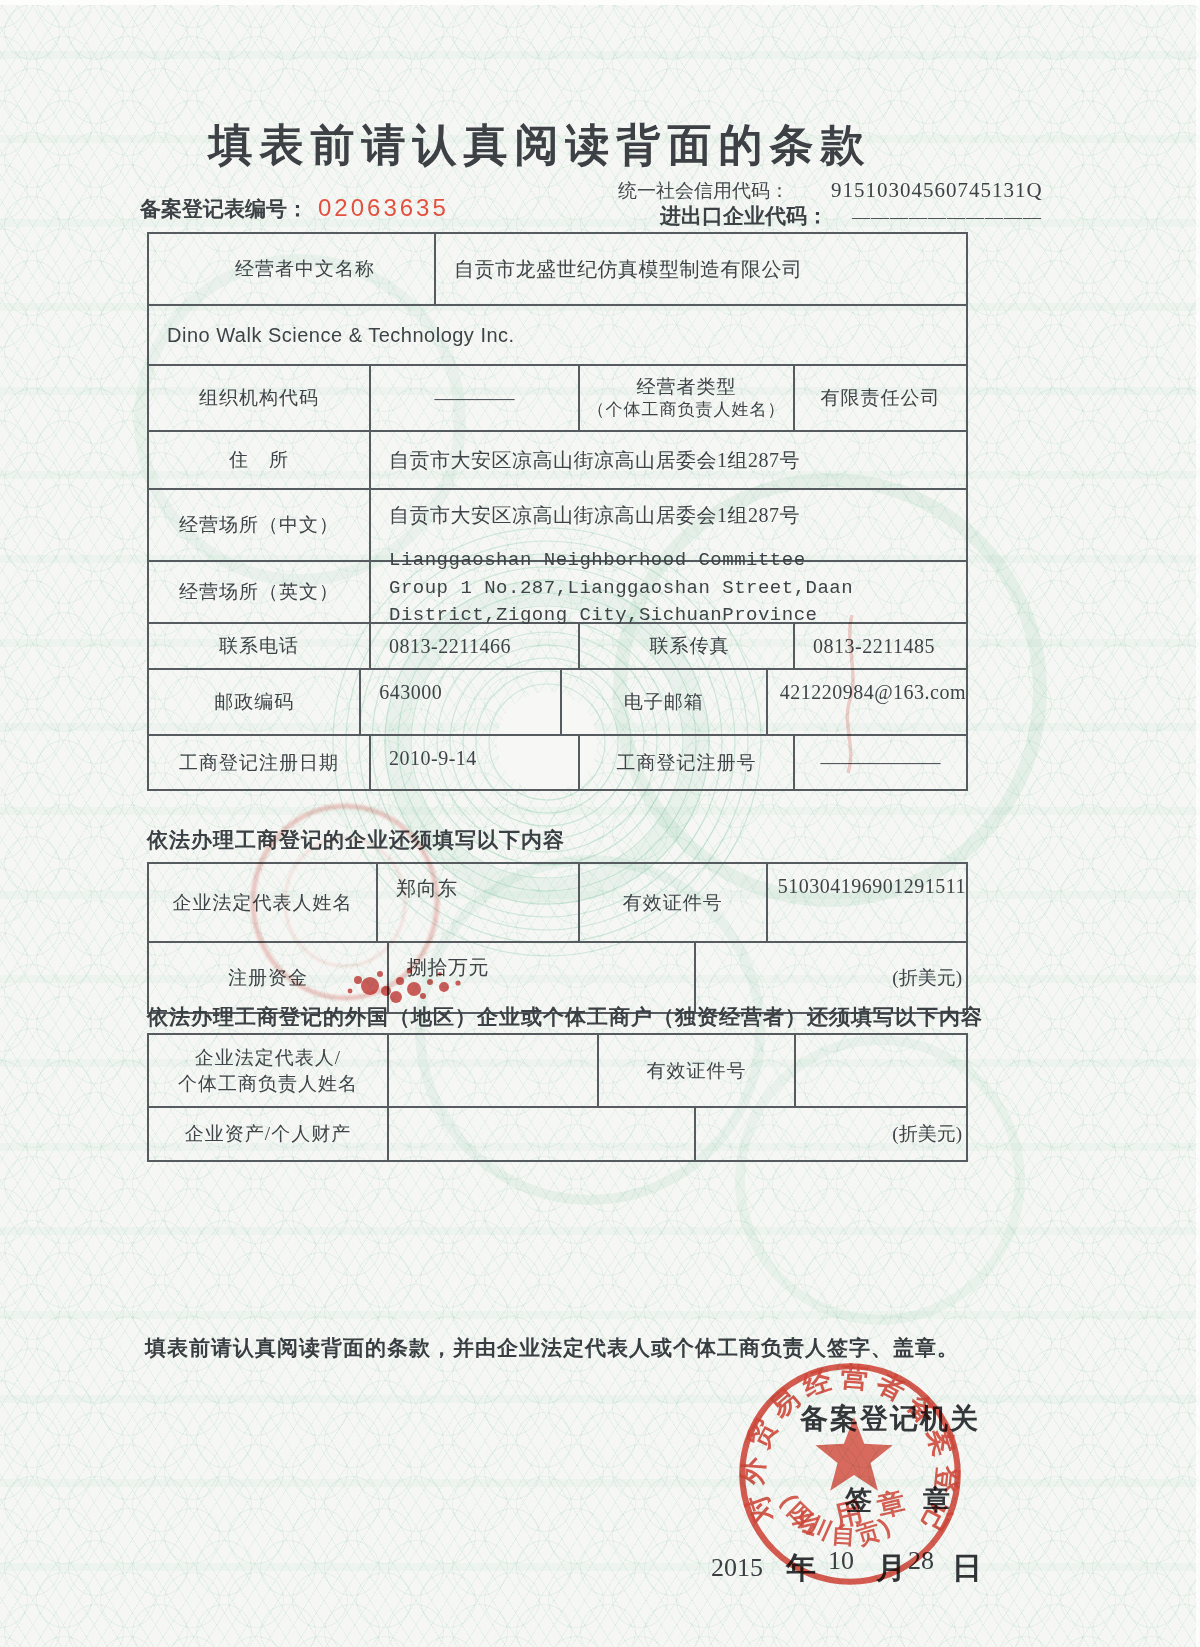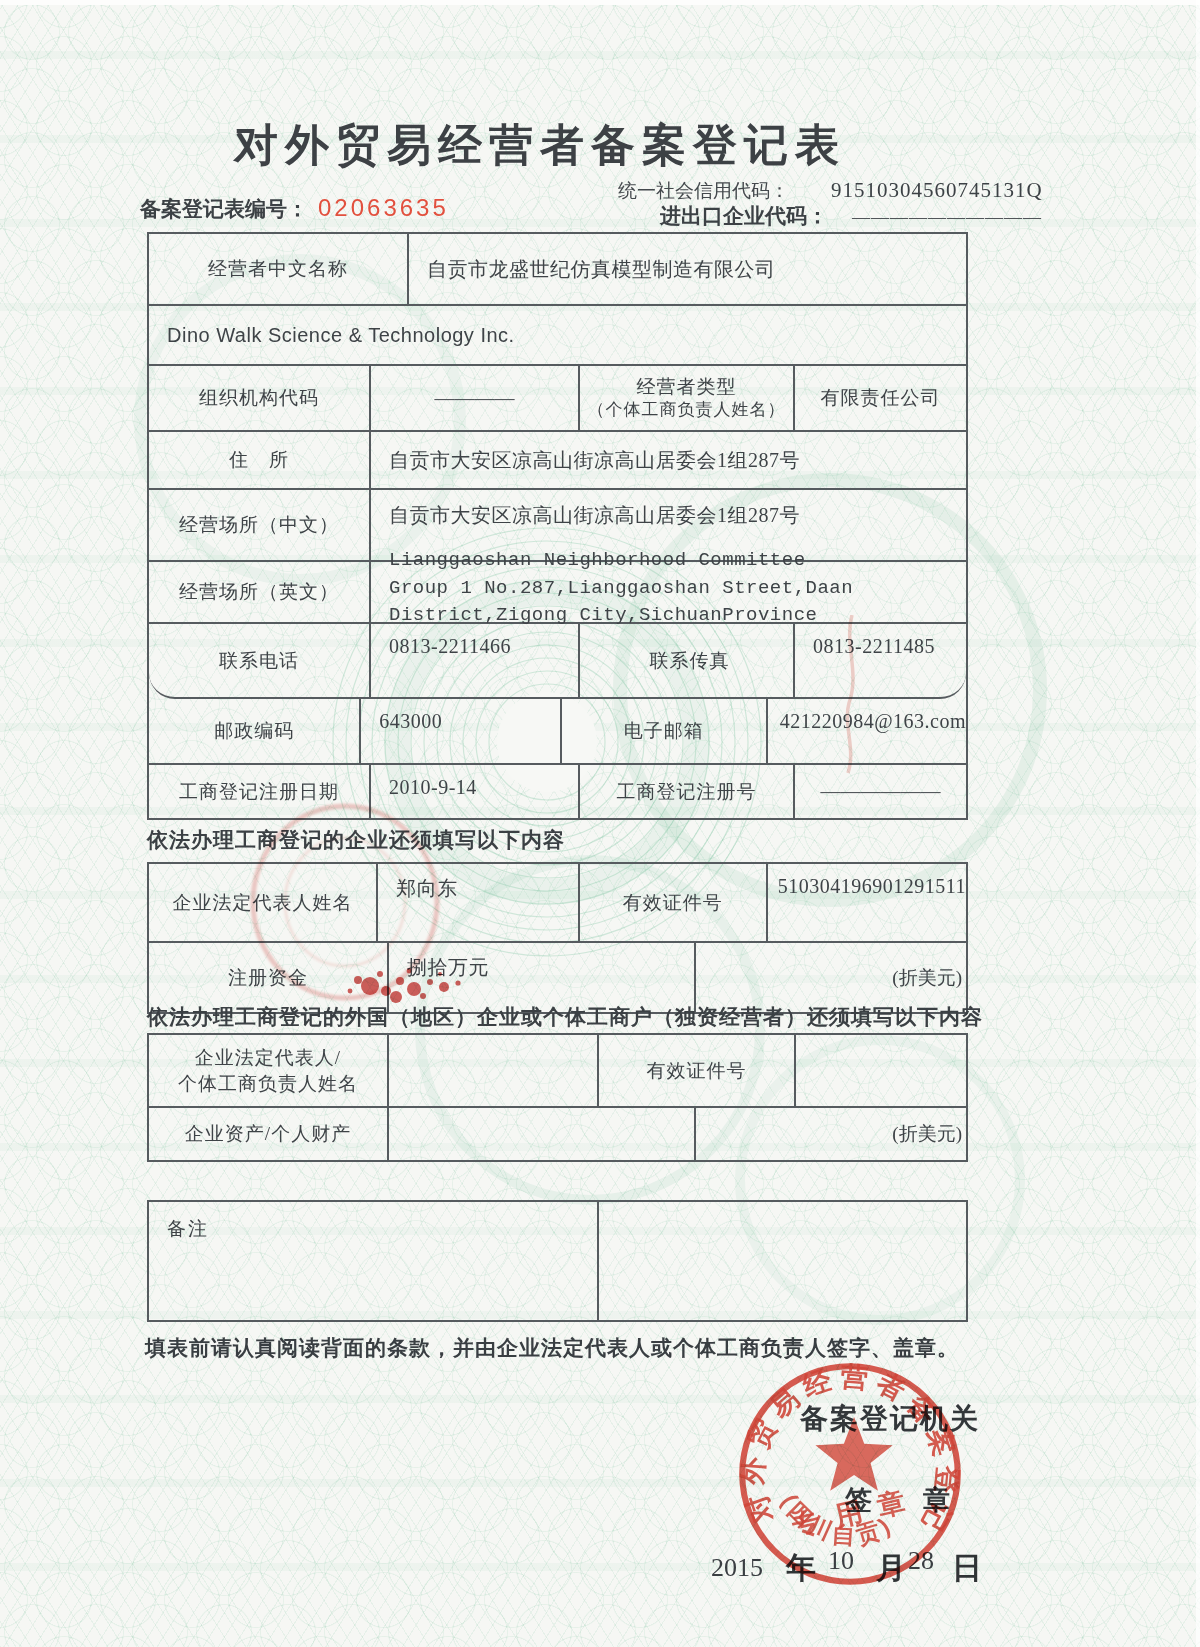--- a/index.html
+++ b/index.html
@@ -100,40 +100,40 @@
         <circle cx="547" cy="742" r="201"></circle>
       <circle cx="547" cy="742" r="214"></circle>
     </g>
     <circle cx="547" cy="742" r="150" fill="none" stroke="rgba(118,192,156,.10)" stroke-width="26"></circle>
     <circle cx="830" cy="690" r="210" fill="none" stroke="rgba(118,192,156,.14)" stroke-width="14"></circle>
     <circle cx="590" cy="1030" r="170" fill="none" stroke="rgba(118,192,156,.12)" stroke-width="10"></circle>
     <circle cx="300" cy="420" r="160" fill="none" stroke="rgba(118,192,156,.10)" stroke-width="12"></circle>
     <circle cx="880" cy="1180" r="140" fill="none" stroke="rgba(118,192,156,.10)" stroke-width="10"></circle>
   </svg>
 
-  <div class="title">对外贸易经营者备案登记表</div>
+  <div class="title">填表前请认真阅读背面的条款</div>
 
   <div class="credit-line">
     <span class="credit-label">统一社会信用代码：</span>
     <span class="credit-value">91510304560745131Q</span>
   </div>
 
   <div class="formno-line">
     <span class="formno-label">备案登记表编号：</span>
     <span class="formno-value">02063635</span>
   </div>
 
   <div class="ie-line">
     <span class="ie-label">进出口企业代码：</span>
     <span class="ie-value">——————————</span>
   </div>
 
   <div class="tbl" style="top:232px;">
     <div class="trow" style="height:72px;">
-      <div class="cell lab" style="width:260px;">经营者中文名称</div>
+      <div class="cell lab" style="width:260px;margin-left:27px;">经营者中文名称</div>
       <div class="cell val" style="flex:1;">自贡市龙盛世纪仿真模型制造有限公司</div>
     </div>
     <div class="trow" style="height:60px;">
       <div class="cell val sans" style="flex:1;">Dino Walk Science &amp; Technology Inc.</div>
     </div>
     <div class="trow" style="height:66px;">
       <div class="cell lab" style="width:222px;">组织机构代码</div>
       <div class="cell dash" style="width:209px;">————</div>
       <div class="cell two-line lab" style="width:215px;">
         <div>经营者类型</div>
@@ -148,21 +148,21 @@
     <div class="trow" style="height:72px;">
       <div class="cell lab" style="width:222px;">经营场所（中文）</div>
       <div class="cell val v-top" style="flex:1;padding-top:12px;">自贡市大安区凉高山街凉高山居委会1组287号</div>
     </div>
     <div class="trow" style="height:62px;">
       <div class="cell lab" style="width:222px;">经营场所（英文）</div>
       <div class="cell val sans" style="flex:1;align-items:flex-start;">
         <div class="en-overflow">Lianggaoshan Neighborhood Committee Group 1 No.287,Lianggaoshan Street,Daan District,Zigong City,SichuanProvince</div>
       </div>
     </div>
-    <div class="trow" style="height:75px;border-radius:26px;">
+    <div class="trow" style="height:46px;">
       <div class="cell lab" style="width:222px;">联系电话</div>
       <div class="cell val v-top" style="width:209px;">0813-2211466</div>
       <div class="cell lab" style="width:215px;padding-left:6px;">联系传真</div>
       <div class="cell val v-top" style="flex:1;">0813-2211485</div>
     </div>
     <div class="trow" style="height:66px;">
       <div class="cell lab" style="width:222px;">邮政编码</div>
       <div class="cell val v-top" style="width:209px;">643000</div>
       <div class="cell lab" style="width:215px;">电子邮箱</div>
       <div class="cell val v-top" style="flex:1;padding-left:12px;">421220984@163.com</div>
@@ -201,28 +201,20 @@
       <div class="cell lab" style="width:197px;">有效证件号</div>
       <div class="cell val" style="flex:1;"></div>
     </div>
     <div class="trow" style="height:52px;">
       <div class="cell lab" style="width:240px;">企业资产/个人财产</div>
       <div class="cell val" style="width:307px;"></div>
       <div class="cell usd" style="flex:1;">(折美元)</div>
     </div>
   </div>
 
-  <div class="tbl" style="top:1200px;height:122px;">
-    <div class="trow" style="height:100%;">
-      <div class="cell" style="width:450px;align-items:flex-start;justify-content:flex-start;padding:14px 0 0 18px;">
-        <span class="remarks-label">备注</span>
-      </div>
-      <div class="cell val" style="flex:1;"></div>
-    </div>
-  </div>
 
   <div class="footer-note">填表前请认真阅读背面的条款，并由企业法定代表人或个体工商负责人签字、盖章。</div>
 
   <div class="auth-org">备案登记机关</div>
   <div class="auth-sign">签　章</div>
 
   <span class="d-num" style="left:711px;top:1553px;">2015</span>
   <span class="d-unit" style="left:786px;top:1548px;">年</span>
   <span class="d-num" style="left:828px;top:1546px;">10</span>
   <span class="d-unit" style="left:876px;top:1548px;">月</span>

